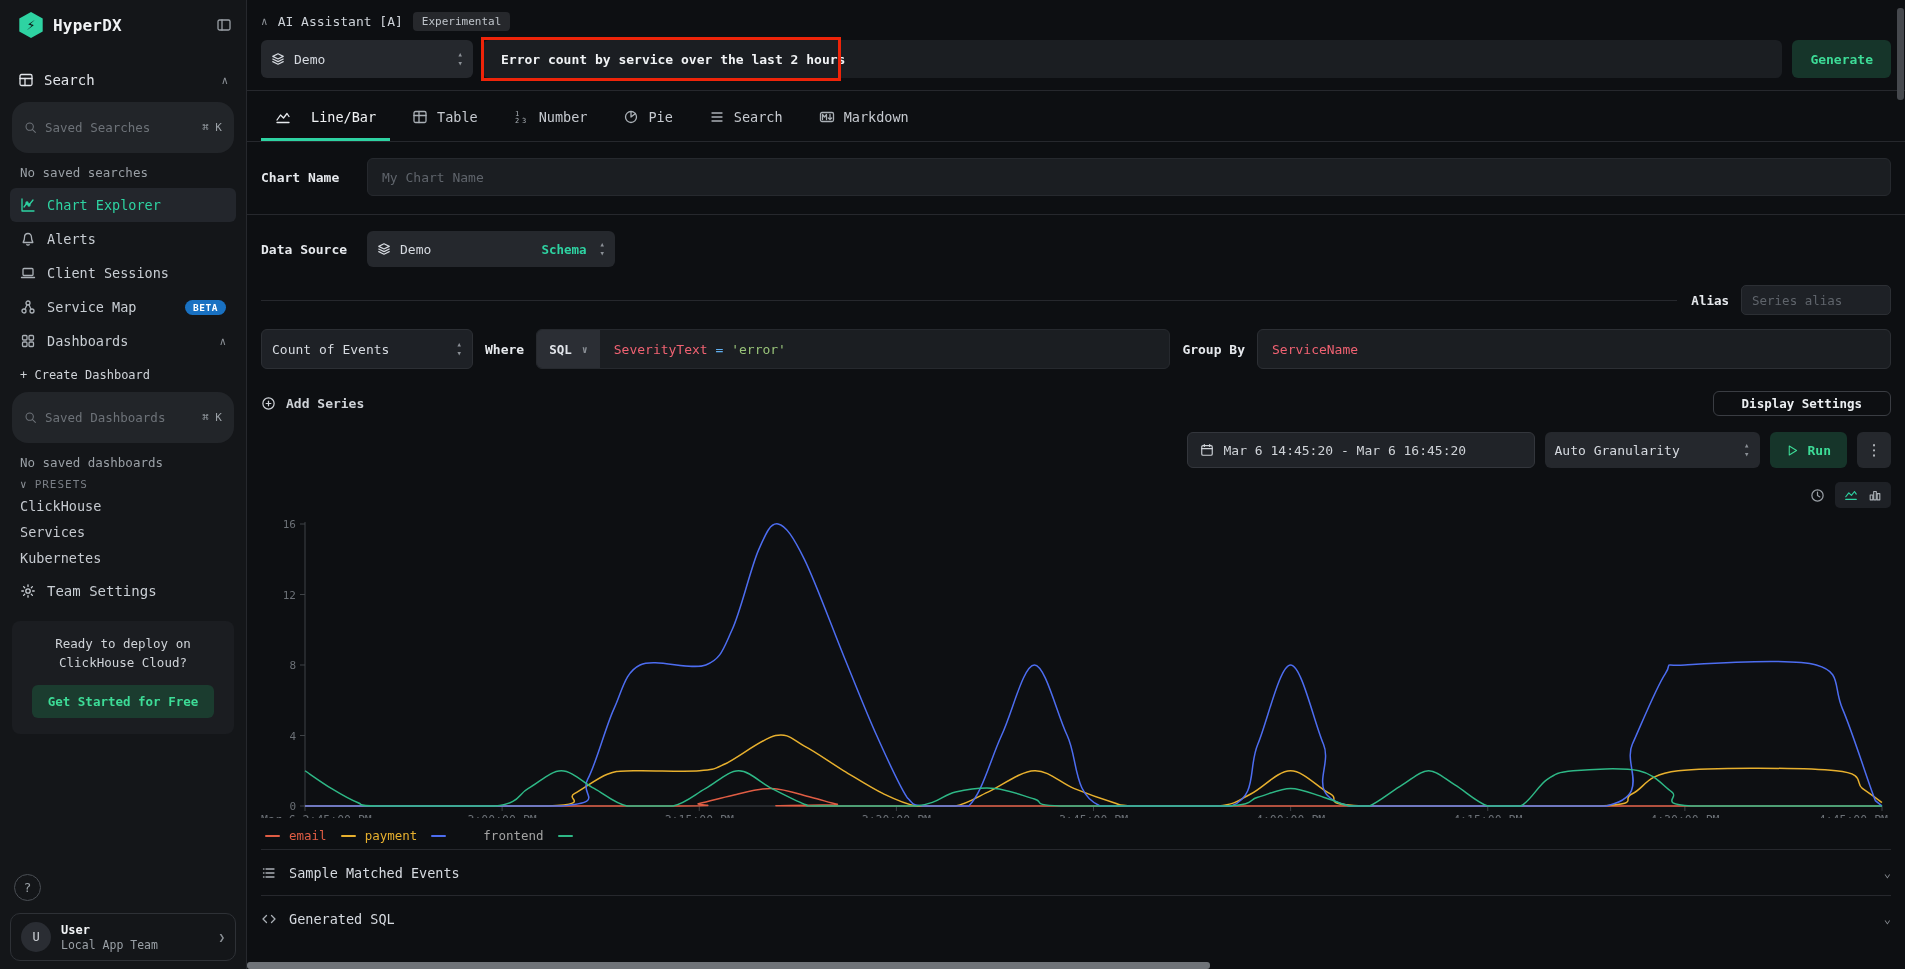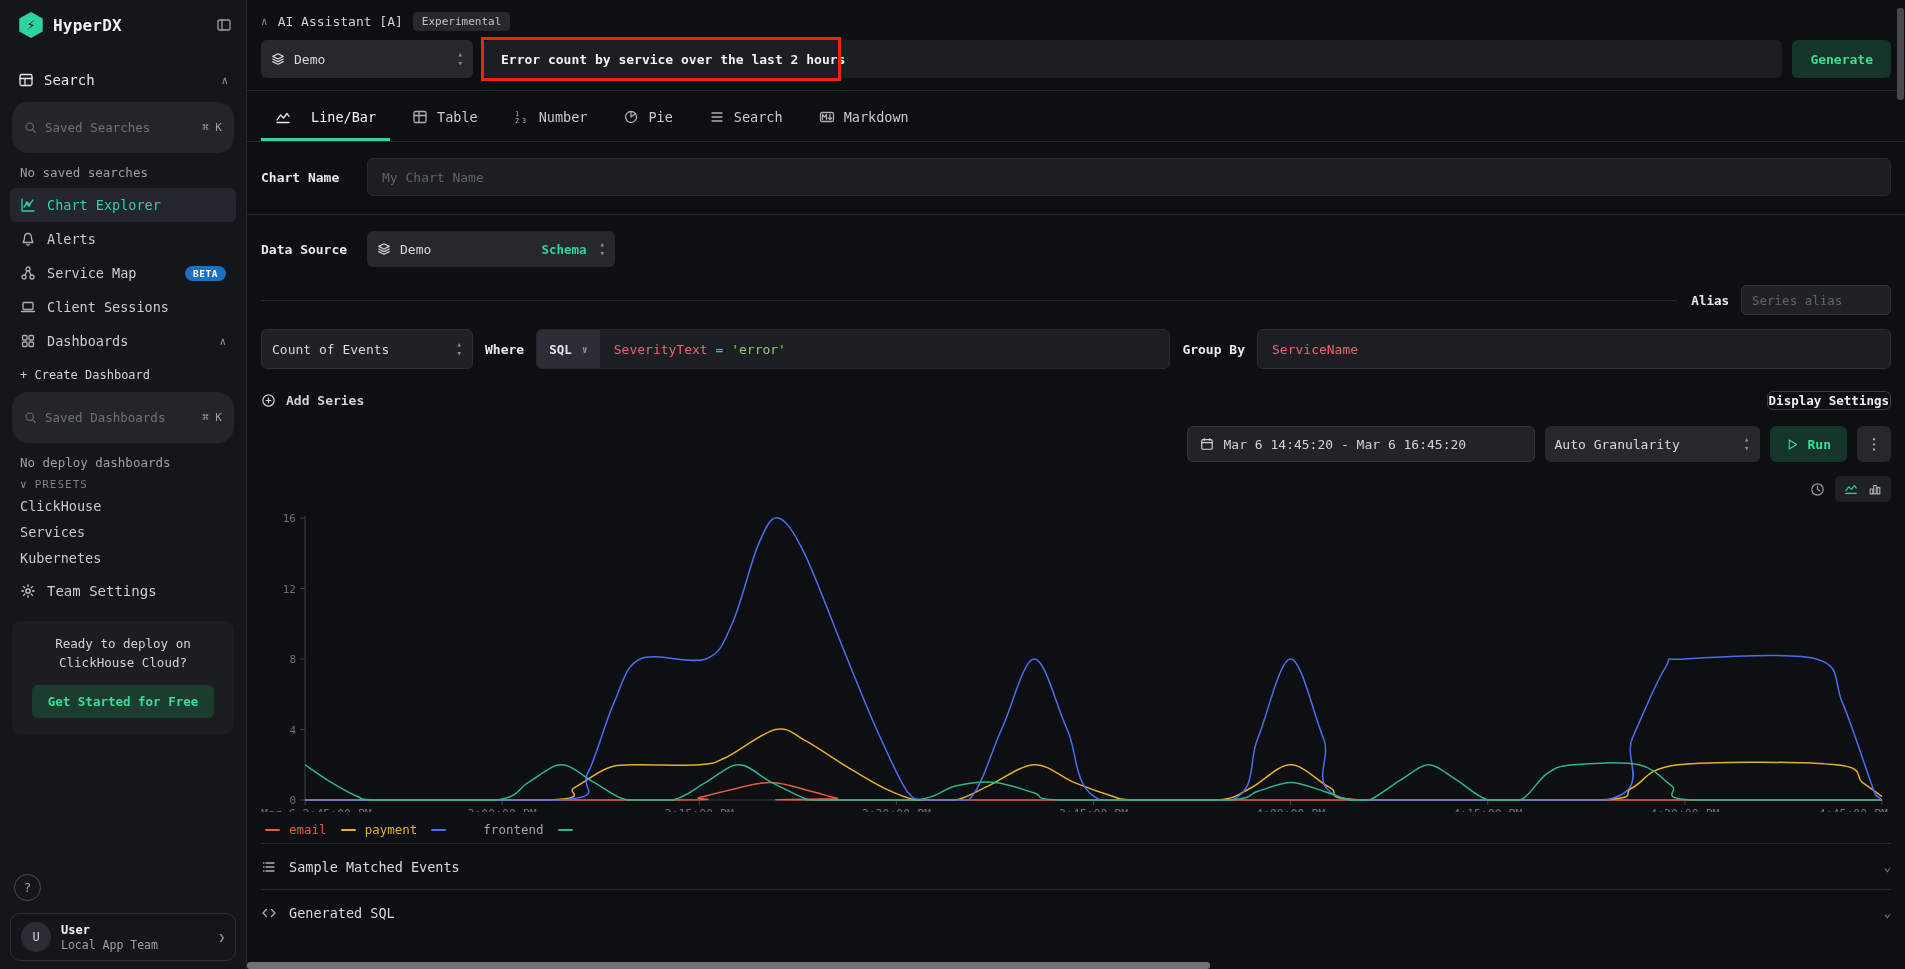--- a/index.html
+++ b/index.html
@@ -89,21 +89,21 @@
   .sql-select { background:#2b2e34; display:flex; align-items:center; gap:10px; padding:0 12px; font-size:12.5px; color:#e2e5ea; font-weight:bold; cursor:pointer; }
   .sql-select .chev { font-size:10px; }
   .code-text { display:flex; align-items:center; padding:0 14px; font-size:13px; gap:0; white-space:pre; }
   .tok-field { color:#f06272; }
   .tok-op { color:#61afef; }
   .tok-str { color:#98c379; }
   .groupby-box { width:634px; height:40px; background:#1b1e22; border:1px solid #2c2f34; border-radius:6px; display:flex; align-items:center; padding:0 14px; }
 
   .addseries-row { display:flex; align-items:center; margin-top:22px; }
   .add-series { display:flex; align-items:center; gap:10px; color:#cfd3d8; font-weight:bold; font-size:13px; cursor:pointer; }
-  .disp-btn { margin-left:auto; background:transparent; border:1px solid #3a3d43; color:#eceff2; font-weight:bold; font-size:12.5px; border-radius:6px; height:19px; padding:0 1px; font-family:inherit; cursor:pointer; }
+  .disp-btn { margin-left:auto; background:transparent; border:1px solid #3a3d43; color:#eceff2; font-weight:bold; font-size:12.5px; border-radius:6px; height:25px; padding:0 28px; font-family:inherit; cursor:pointer; }
 
   .run-row { display:flex; align-items:center; justify-content:flex-end; gap:10px; margin-top:16px; }
   .date-input { width:348px; height:36px; background:#202328; border:1px solid #33363c; border-radius:6px; display:flex; align-items:center; gap:10px; padding:0 12px; color:#cfd3d8; font-size:13px; cursor:pointer; }
   .gran-select { width:215px; height:36px; background:#25282d; font-size:13px; }
   .run-btn { background:#16352a; color:#3ddc97; font-weight:bold; border:none; border-radius:6px; height:36px; padding:0 16px; font-family:inherit; font-size:13px; display:flex; align-items:center; gap:9px; cursor:pointer; }
   .kebab-btn { width:34px; height:36px; background:#25282d; border:none; border-radius:6px; color:#cfd3d8; font-size:15px; cursor:pointer; font-family:inherit; }
 
   .toggles-row { display:flex; align-items:center; justify-content:flex-end; gap:10px; margin-top:14px; }
   .clock-ic { color:#9aa0a6; cursor:pointer; }
   .charttype-group { background:#1e2126; border-radius:5px; display:flex; align-items:center; gap:4px; padding:4px 6px; }
@@ -171,58 +171,58 @@
   </div>
   <div class="nav-item">
     <svg class="ic" viewBox="0 0 16 16">
         <path d="M8 2.5 C5.8 2.5 4.5 4.2 4.5 6.5 C4.5 9.5 3.2 10.6 3.2 11.5 L12.8 11.5 C12.8 10.6 11.5 9.5 11.5 6.5 C11.5 4.2 10.2 2.5 8 2.5 Z"></path>
         <path d="M6.8 13.5 C7 14.2 9 14.2 9.2 13.5"></path>
       </svg>
     <span class="lbl">Alerts</span>
   </div>
   <div class="nav-item">
     <svg class="ic" viewBox="0 0 16 16">
+        <rect x="3" y="3.5" width="10" height="7" rx="1"></rect>
+        <line x1="1.5" y1="12.5" x2="14.5" y2="12.5"></line>
+      </svg>
+    <span class="lbl">Client Sessions</span>
+  </div>
+  <div class="nav-item">
+    <svg class="ic" viewBox="0 0 16 16">
         <circle cx="8" cy="4" r="2"></circle>
         <circle cx="4" cy="12" r="2"></circle>
         <circle cx="12" cy="12" r="2"></circle>
         <line x1="7" y1="5.8" x2="5" y2="10.2"></line>
         <line x1="9" y1="5.8" x2="11" y2="10.2"></line>
       </svg>
     <span class="lbl">Service Map</span>
     <span class="beta">BETA</span>
   </div>
   <div class="nav-item">
     <svg class="ic" viewBox="0 0 16 16">
-        <rect x="3" y="3.5" width="10" height="7" rx="1"></rect>
-        <line x1="1.5" y1="12.5" x2="14.5" y2="12.5"></line>
-      </svg>
-    <span class="lbl">Client Sessions</span>
-  </div>
-  <div class="nav-item">
-    <svg class="ic" viewBox="0 0 16 16">
         <rect x="2.5" y="2.5" width="4.5" height="4.5" rx="1"></rect>
         <rect x="9" y="2.5" width="4.5" height="4.5" rx="1"></rect>
         <rect x="2.5" y="9" width="4.5" height="4.5" rx="1"></rect>
         <rect x="9" y="9" width="4.5" height="4.5" rx="1"></rect>
       </svg>
     <span class="lbl">Dashboards</span>
     <span class="chev">∧</span>
   </div>
 
   <div class="create-dash">+ Create Dashboard</div>
 
   <div class="pill-search">
     <svg class="ic" style="width:13px;height:13px" viewBox="0 0 16 16">
         <circle cx="7" cy="7" r="4.5"></circle>
         <line x1="10.5" y1="10.5" x2="14" y2="14"></line>
       </svg>
     <input placeholder="Saved Dashboards" style="">
     <span class="kbd">⌘ K</span>
   </div>
-  <div class="muted-line" style="padding-bottom:2px">No deploy dashboards</div>
+  <div class="muted-line" style="padding-bottom:2px">No saved dashboards</div>
 
   <div class="presets-head">
     <span class="chev">∨</span>
     <span>PRESETS</span>
   </div>
   <div class="preset-item">ClickHouse</div>
   <div class="preset-item">Services</div>
   <div class="preset-item">Kubernetes</div>
 
   <div class="team-row">

